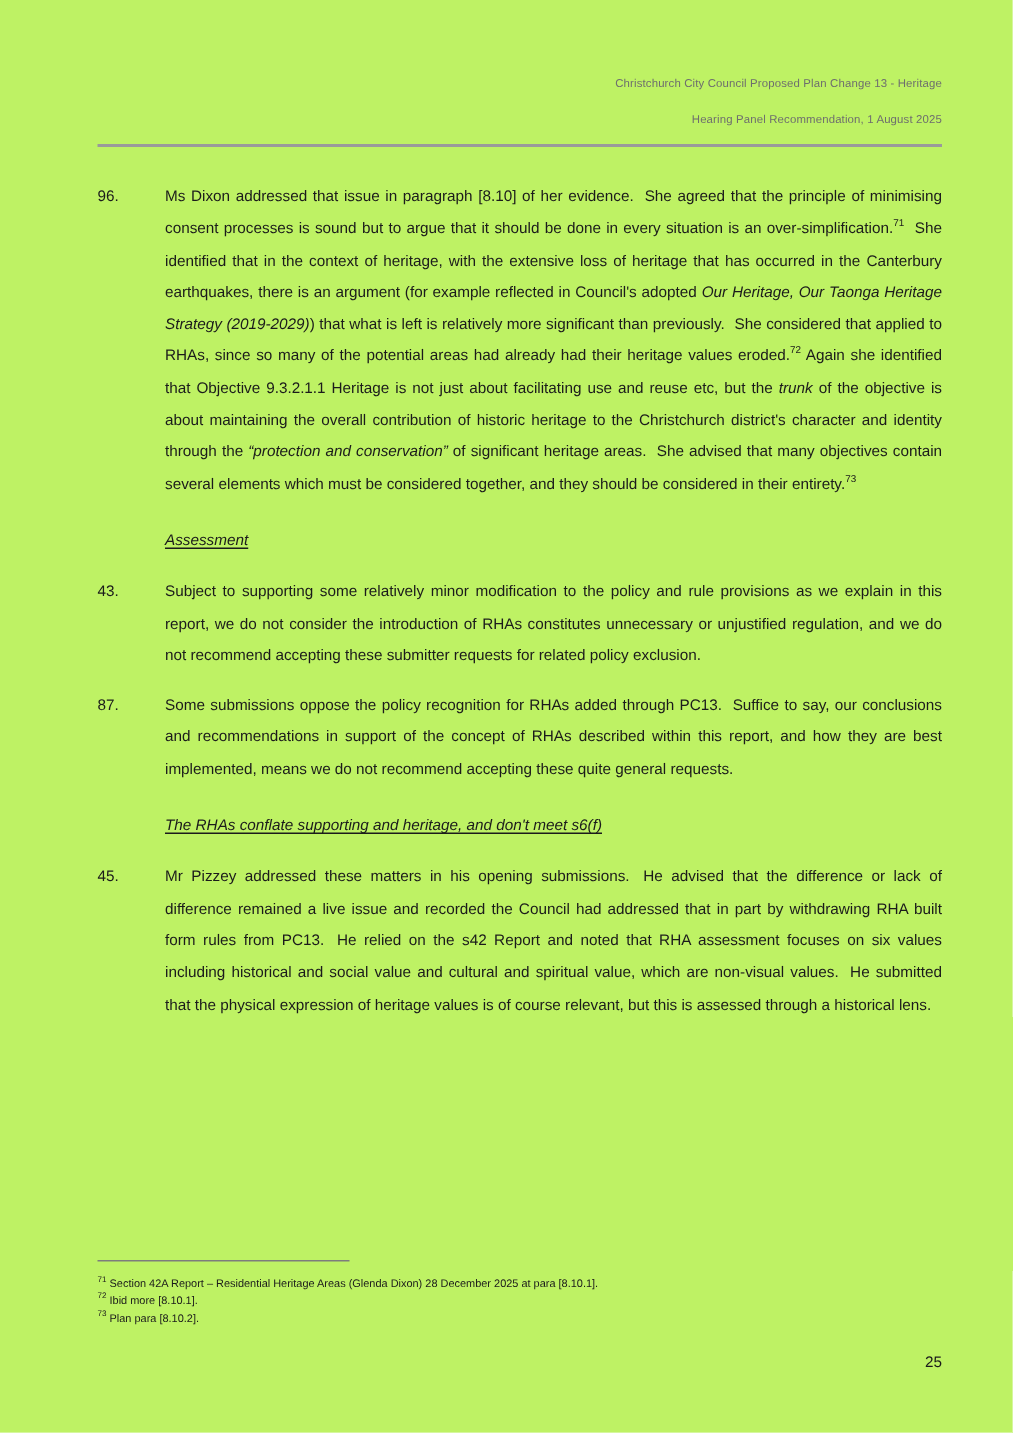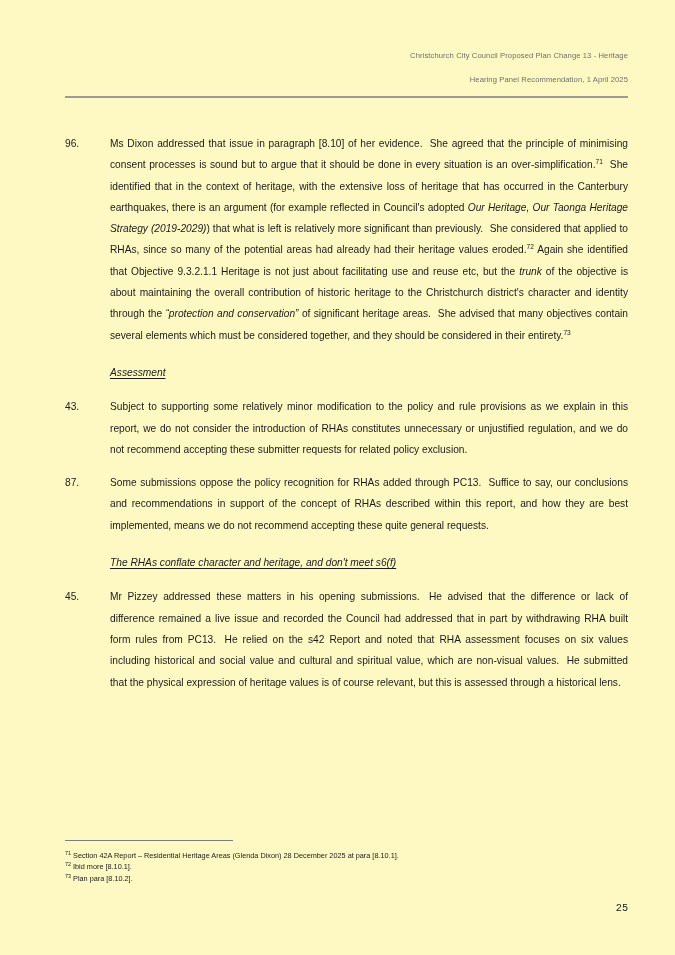--- a/index.html
+++ b/index.html
@@ -11,21 +11,21 @@
     width: 675px;
     height: 955px;
     font-family: "Liberation Sans", sans-serif;
     color: #1b1b1b;
     position: relative;
     overflow: hidden;
   }
   .page {
     position: absolute;
     inset: 0;
-    background: #fef9c3;
+    background: #bef264;
     padding-left: 44px;
   }
 
   
   .doc-header {
     position: absolute;
     top: 52px;
     left: 65px;
     right: 47px;
     text-align: right;
@@ -42,21 +42,21 @@
     top: 96px;
     left: 65px;
     right: 47px;
     height: 1.6px;
     background: #9a9a9a;
   }
 
   
   .body-area {
     position: absolute;
-    top: 133px;
+    top: 121px;
     left: 65px;
     right: 47px;
   }
 
   .para {
     position: relative;
     padding-left: 45px;
     margin-bottom: 12px;
   }
   .para-num {
@@ -122,31 +122,30 @@
     font-size: 5.4px;
   }
 
   
   .page-number {
     position: absolute;
     right: 47px;
     top: 903px;
     font-size: 10.2px;
     color: #1b1b1b;
-    font-family: Liberation Mono, monospace;
   }
 </style>
 </head>
 <body>
 
 <div class="page">
 
   <div class="doc-header">
     <div class="hdr-line hdr-line-1">Christchurch City Council Proposed Plan Change 13 - Heritage</div>
-    <div class="hdr-line hdr-line-2">Hearing Panel Recommendation, 1 April 2025</div>
+    <div class="hdr-line hdr-line-2">Hearing Panel Recommendation, 1 August 2025</div>
   </div>
   <div class="header-rule"></div>
 
   <div class="body-area">
 
     <div class="para">
       <span class="para-num">96.</span>
       <div class="para-text"><span>Ms Dixon addressed that issue in paragraph [8.10] of her evidence.</span><span class="gap"></span> <span>She agreed that the principle of minimising consent processes is sound but to argue that it should be done in every situation is an over-simplification.</span><sup>71</sup><span class="gap"></span> <span>She identified that in the context of heritage, with the extensive loss of heritage that has occurred in the Canterbury earthquakes, there is an argument (for example reflected in Council's adopted </span><span class="it">Our Heritage, Our Taonga Heritage Strategy (2019-2029)</span><span>) that what is left is relatively more significant than previously.</span><span class="gap"></span> <span>She considered that applied to RHAs, since so many of the potential areas had already had their heritage values eroded.</span><sup>72</sup> <span>Again she identified that Objective 9.3.2.1.1 Heritage is not just about facilitating use and reuse etc, but the </span><span class="it">trunk</span><span> of the objective is about maintaining the overall contribution of historic heritage to the Christchurch district's character and identity through the </span><span class="it">“protection and conservation”</span><span> of significant heritage areas.</span><span class="gap"></span> <span>She advised that many objectives contain several elements which must be considered together, and they should be considered in their entirety.</span><sup>73</sup></div>
     </div>
 
@@ -155,21 +154,21 @@
     <div class="para">
       <span class="para-num">43.</span>
       <div class="para-text">Subject to supporting some relatively minor modification to the policy and rule provisions as we explain in this report, we do not consider the introduction of RHAs constitutes unnecessary or unjustified regulation, and we do not recommend accepting these submitter requests for related policy exclusion.</div>
     </div>
 
     <div class="para">
       <span class="para-num">87.</span>
       <div class="para-text"><span>Some submissions oppose the policy recognition for RHAs added through PC13.</span><span class="gap"></span> <span>Suffice to say, our conclusions and recommendations in support of the concept of RHAs described within this report, and how they are best implemented, means we do not recommend accepting these quite general requests.</span></div>
     </div>
 
-    <div class="subheading subheading-tight">The RHAs conflate character and heritage, and don't meet s6(f)</div>
+    <div class="subheading subheading-tight">The RHAs conflate supporting and heritage, and don't meet s6(f)</div>
 
     <div class="para">
       <span class="para-num">45.</span>
       <div class="para-text"><span>Mr Pizzey addressed these matters in his opening submissions.</span><span class="gap"></span> <span>He advised that the difference or lack of difference remained a live issue and recorded the Council had addressed that in part by withdrawing RHA built form rules from PC13.</span><span class="gap"></span> <span>He relied on the s42 Report and noted that RHA assessment focuses on six values including historical and social value and cultural and spiritual value, which are non-visual values.</span><span class="gap"></span> <span>He submitted that the physical expression of heritage values is of course relevant, but this is assessed through a historical lens.</span></div>
     </div>
 
   </div>
 
   <div class="footnote-area">
     <div class="footnote-rule"></div>

